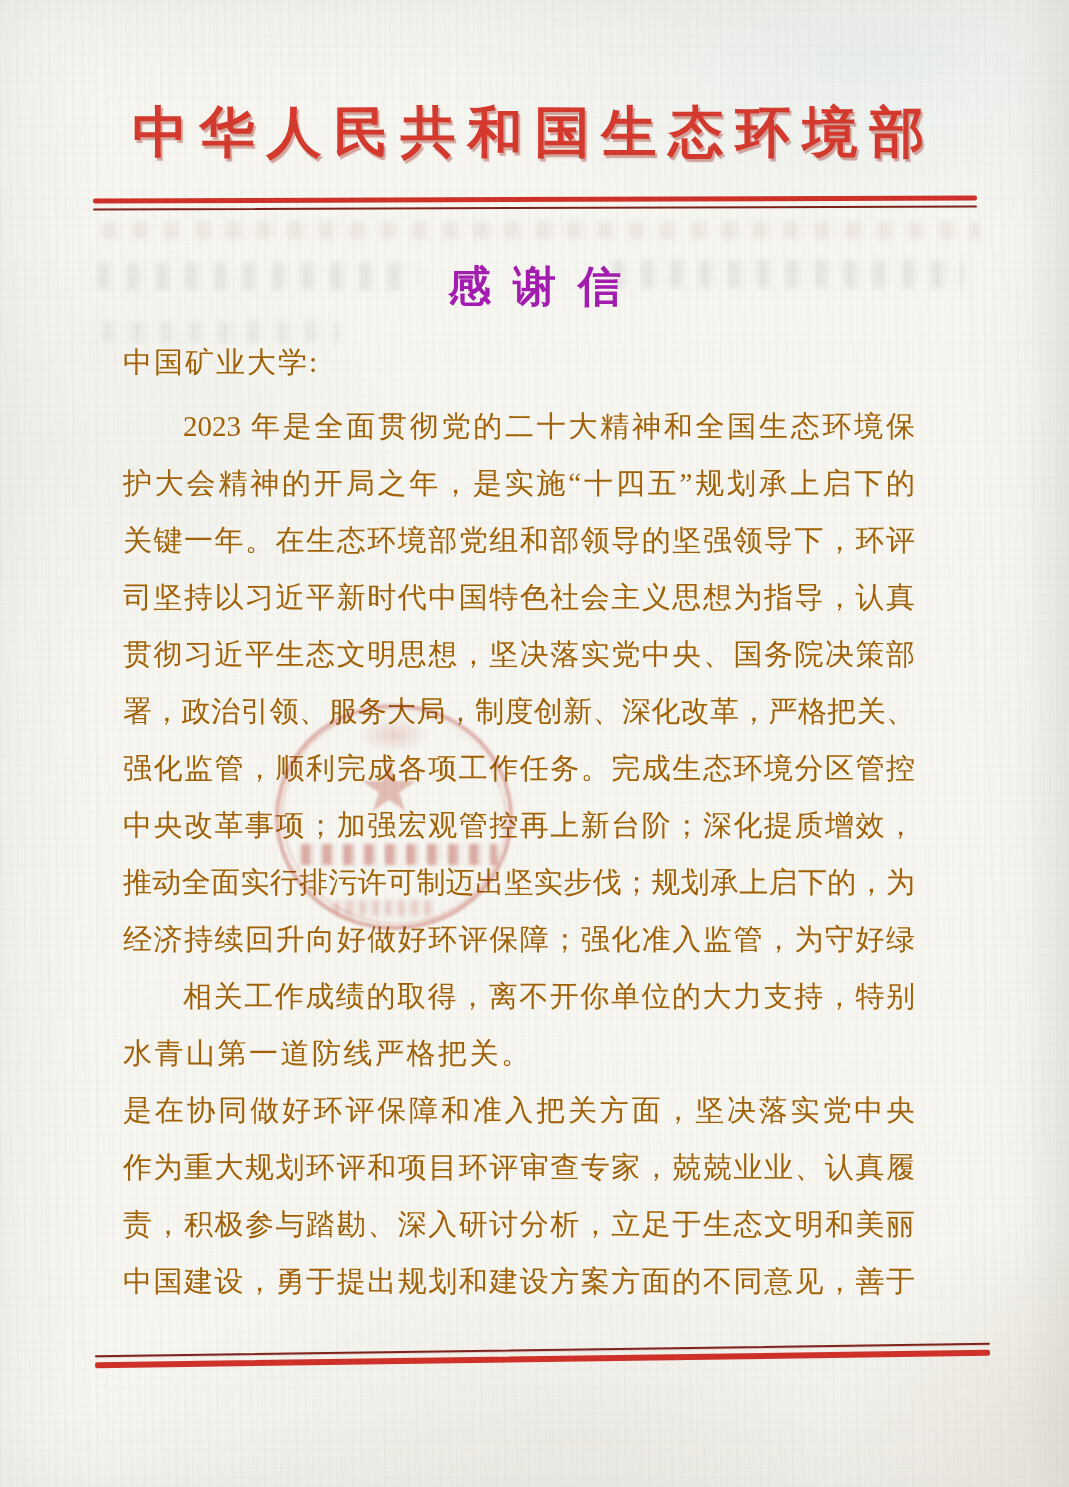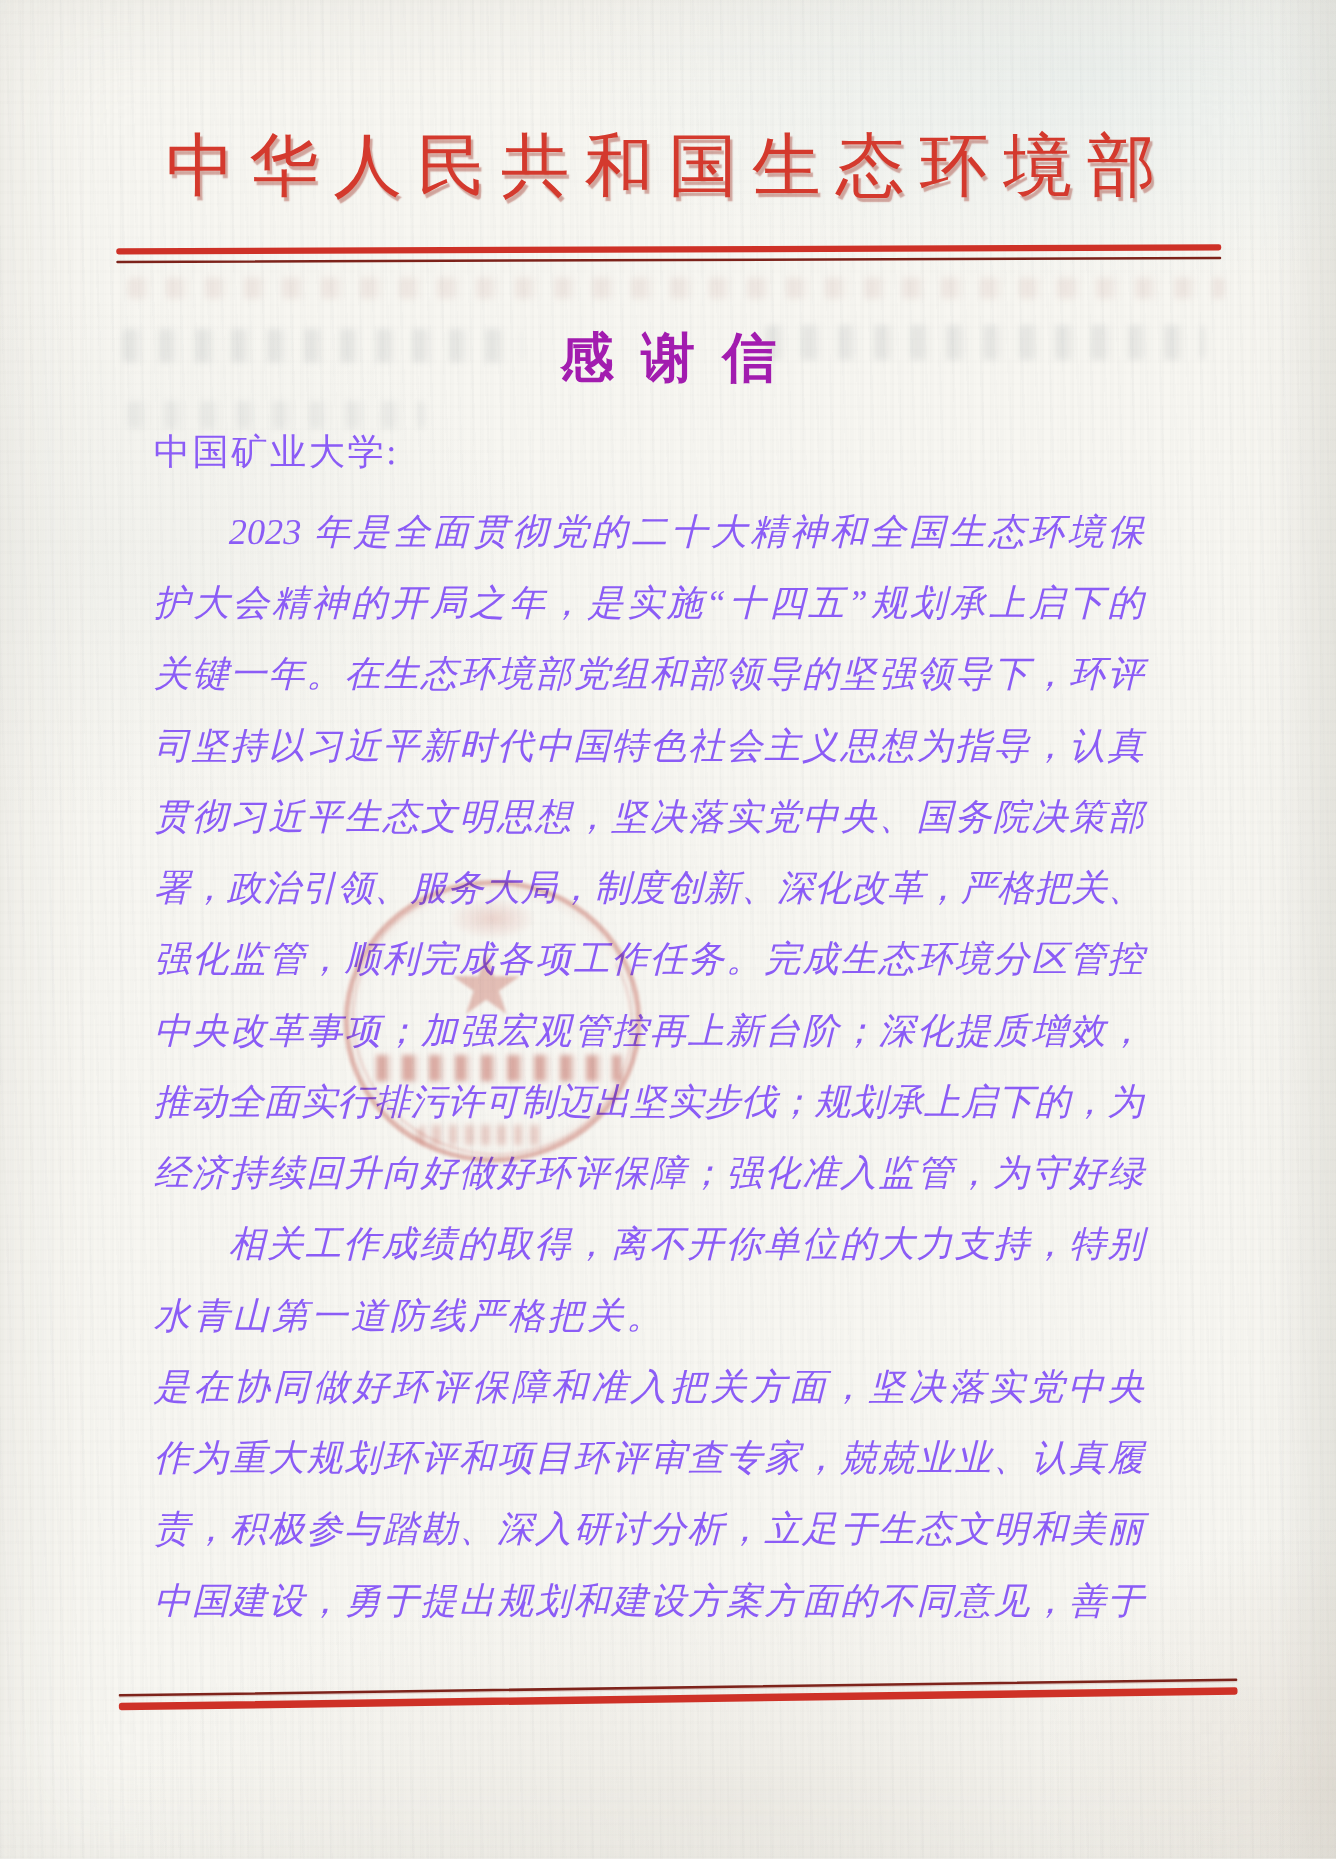--- a/index.html
+++ b/index.html
@@ -24,45 +24,45 @@
   }
   .speckle{
     position:absolute;inset:0;opacity:.5;
     background:
       repeating-linear-gradient(0deg, rgba(150,150,148,.035) 0 2px, transparent 2px 9px),
       repeating-linear-gradient(90deg, rgba(150,150,148,.035) 0 1px, transparent 1px 6px);
   }
 
   .org-header{
     position:absolute;top:96px;left:0;width:100%;
-    text-align:center;font-weight:400;font-size:55px;
+    text-align:center;font-weight:700;font-size:55px;
     color:#d4392d;letter-spacing:12px;white-space:nowrap;
     text-shadow:2px 3px 1px rgba(156,44,33,.40);
   }
   .rule{position:absolute;}
   .rule .thick{height:5px;background:#ce3127;border-radius:2px;}
   .rule .thin{height:2px;background:#7d231b;border-radius:2px;}
   .rule-header{top:197px;left:93px;width:884px;transform:rotate(-.2deg);}
   .rule-header .thick{margin-bottom:5px;}
   .rule-footer{top:1349px;left:95px;width:895px;transform:rotate(-.8deeg);transform:rotate(-.8deg);}
   .rule-footer .thin{margin-bottom:5px;box-shadow:0 1px 0 rgba(125,35,27,.15);}
   .rule-footer .thick{height:6px;}
 
   .doc-title{
     position:absolute;top:258px;left:0;width:100%;
     text-align:center;font-size:43px;font-weight:700;color:#a21caf;
     letter-spacing:22px;text-indent:22px;white-space:nowrap;
   }
 
   .body-text{
     position:absolute;left:123px;top:334px;width:792px;
-    font-size:29px;line-height:57px;color:#8b5cf6;
+    font-size:29px;line-height:57px;color:#a16207;
   }
   .salutation{margin-bottom:7px;letter-spacing:2px;}
-  .line{text-align:justify;text-align-last:justify;font-style:italic;}
+  .line{text-align:justify;text-align-last:justify;}
   .line.endline{text-align-last:left;letter-spacing:2.5px;}
   .line.indent{text-indent:60px;}
 
   
   .ghost{position:absolute;filter:blur(2.5px);opacity:.55;border-radius:4px;}
   .ghost-red{background:repeating-linear-gradient(90deg, rgba(172,116,108,.20) 0 13px, rgba(172,116,108,.06) 13px 19px, transparent 19px 31px);}
   .ghost-gray{background:repeating-linear-gradient(90deg, rgba(112,120,128,.22) 0 11px, rgba(112,120,128,.06) 11px 17px, transparent 17px 29px);}
   .ghost-1{top:222px;left:102px;width:878px;height:17px;}
   .ghost-2{top:263px;left:98px;width:320px;height:27px;}
   .ghost-3{top:260px;left:612px;width:352px;height:28px;}

